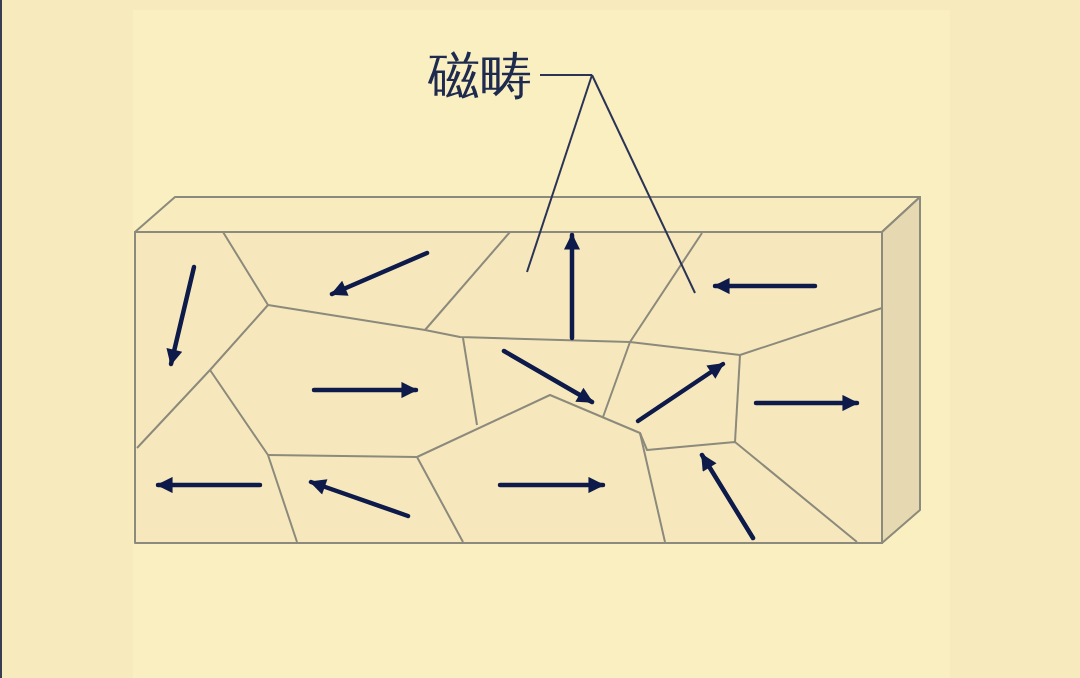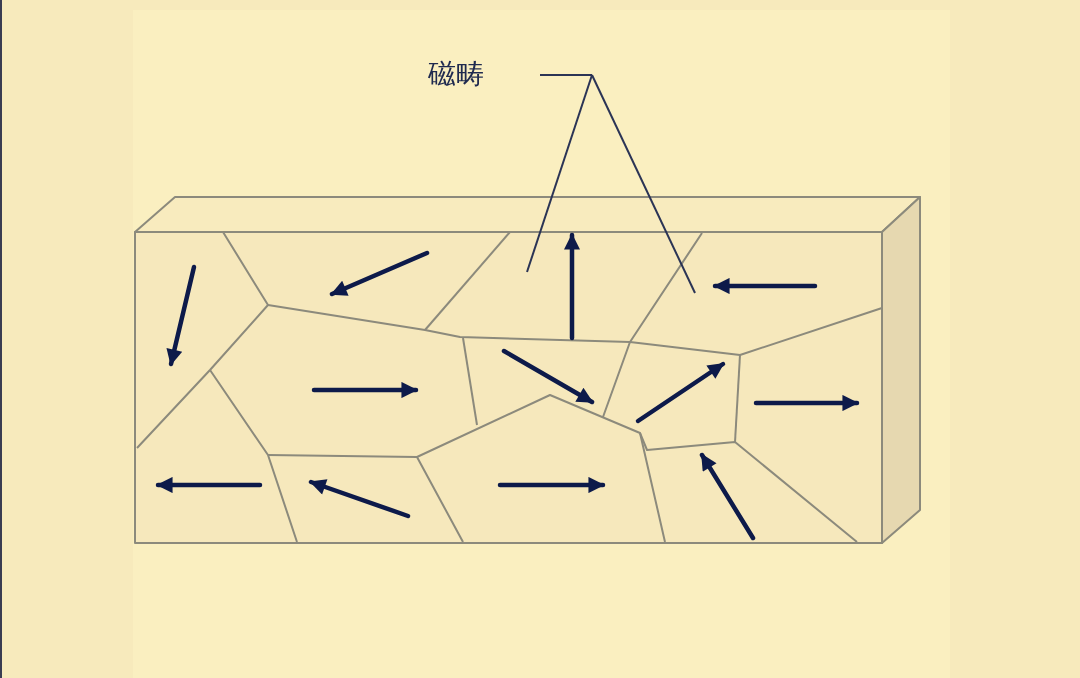--- a/index.html
+++ b/index.html
@@ -7,22 +7,22 @@
     width: 1080px; height: 678px; overflow: hidden;
     background: #f7eabc;
     font-family: "DejaVu Serif", serif;
     position: relative;
   }
   .left-edge { position: absolute; left: 0; top: 0; width: 2px; height: 678px; background: #3a3d52; }
   .panel { position: absolute; left: 133px; top: 10px; width: 817px; height: 668px; background: #faefc0; }
   svg.diagram { position: absolute; left: 0; top: 0; }
   .label {
     position: absolute; left: 428px; top: 54px;
-    font-size: 28px; color: #1f2a4f; letter-spacing: 0px;
-    font-family: Liberation Mono, monospace; line-height: 44px;
+    font-size: 52px; color: #1f2a4f; letter-spacing: 0px;
+    font-family: Liberation Serif, serif; line-height: 44px;
   }
 </style>
 </head>
 <body>
 
 <div class="left-edge"></div>
 <div class="panel"></div>
 
 <svg class="diagram" width="1080" height="678" viewBox="0 0 1080 678" xmlns="http://www.w3.org/2000/svg">
   <defs>

